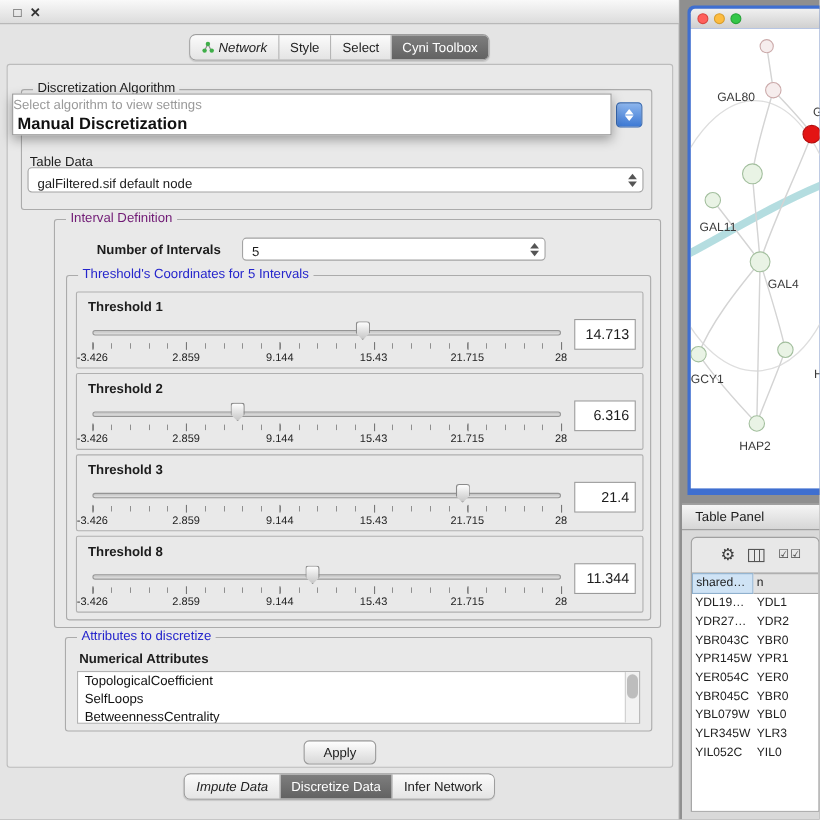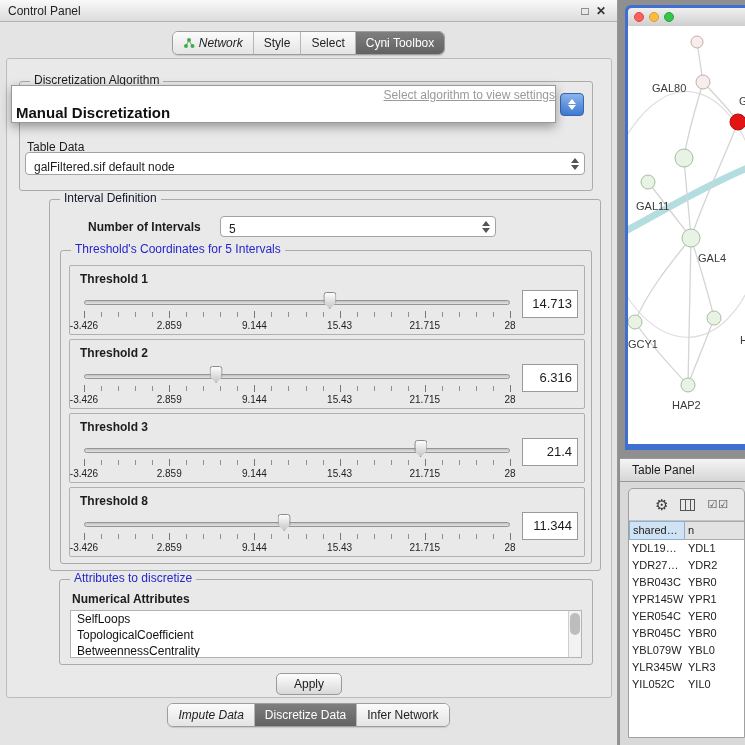--- a/index.html
+++ b/index.html
@@ -24,40 +24,40 @@
          background:linear-gradient(#fbfbfb,#e2e2e2); box-shadow:0 1px 1px rgba(0,0,0,.12); }
   .seg-item { padding:4px 10px; font-size:12px; color:#222; display:flex; align-items:center; gap:4px;
               border-left:1px solid #b5b5b5; background:linear-gradient(#fbfbfb,#e4e4e4); cursor:default; white-space:nowrap;}
   .seg-item:first-child { border-left:none;font-style:italic; }
   .seg-item.sel { background:linear-gradient(#7e7e7e,#626262); color:#fff; }
   .panel { position:absolute; left:6px; top:58px; width:606px; height:640px;
            background:#e9e9e9; border:1px solid #bcbcbc; border-radius:3px; }
   .groupbox { position:absolute; border:1px solid #ababab; border-radius:3px; }
   .group-label { position:absolute; top:-9px; left:10px; background:#e9e9e9; padding:0 4px;
                  font-size:12px; white-space:nowrap; }
-  .green-title { color:#0f172a; }
+  .green-title { color:#701a75; }
   .blue-title  { color:#2525cc; }
   
   .combo { position:absolute; background:#fff; border:1px solid #a3a3a3; border-radius:4px;
            font-size:12px; display:flex; align-items:flex-end; padding:0 20px 0 8px; }
   .combo .stepper { position:absolute; right:5px; top:0; bottom:0; display:flex; flex-direction:column;
            justify-content:center; gap:2px; }
   .tri-up { width:0; height:0; border-left:4px solid transparent; border-right:4px solid transparent;
             border-bottom:5px solid #555; }
   .tri-dn { width:0; height:0; border-left:4px solid transparent; border-right:4px solid transparent;
             border-top:5px solid #555; }
   .blue-stepper { position:absolute; width:24px; height:23px; border-radius:4px;
             background:linear-gradient(#8cb5ed,#3d79d4); border:1px solid #3567af;
             display:flex; flex-direction:column; align-items:center; justify-content:center; gap:1px; }
   .blue-stepper .w-up { width:0;height:0;border-left:4px solid transparent;border-right:4px solid transparent;border-bottom:5px solid #fff; }
   .blue-stepper .w-dn { width:0;height:0;border-left:4px solid transparent;border-right:4px solid transparent;border-top:5px solid #fff; }
   
   .popup { position:absolute; background:#fff; border:1px solid #999;
            box-shadow:0 4px 10px rgba(0,0,0,.35); z-index:50; }
-  .popup-placeholder { height:18px; line-height:18px; text-align:right; color:#9a9a9a; font-size:12px;text-decoration:underline; }
+  .popup-placeholder { height:18px; line-height:18px; text-align:left; color:#9a9a9a; font-size:12px; }
   .popup-item { height:18px; line-height:18px; padding-left:4px; font-size:15px; color:#111; }
   .popup-item.bold { font-weight:bold; }
   
   .threshold-row { position:absolute; left:8px; width:516px; height:70px;
                    border:1px solid #b0b0b0; border-radius:2px; background:#e9e9e9; }
   .t-label { position:absolute; left:10px; top:6px; font-size:12px; font-weight:bold; }
   .slider-zone { position:absolute; left:14px; right:74px; top:24px; height:44px; }
   .slider-track { position:absolute; left:0; right:0; top:10px; height:5px; border:1px solid #959595;
                   border-radius:3px; background:linear-gradient(#c2c2c2,#e3e3e3); }
   .slider-thumb { position:absolute; top:2px; width:13px; height:17px; transform:translateX(-50%);
@@ -108,21 +108,20 @@
   .tp-row { display:flex; height:17px; }
   .c1 { width:56px; font-size:11px; line-height:17px; padding-left:3px; color:#222; overflow:hidden; white-space:nowrap; }
   .c2 { flex:1; font-size:11px; line-height:17px; padding-left:3px; color:#222; overflow:hidden; white-space:nowrap; }
   .net-tab-icon { display:inline-block; }
 </style>
 </head>
 <body>
 
 <div class="cp">
   <div class="cp-titlebar">
-    <span class="cp-title">Control Panel</span>
     <span class="win-btn">□</span>
     <span class="win-btn" style="font-weight:bold">✕</span>
   </div>
 
   <div class="tabs-row">
     <div class="seg">
       <div class="seg-item">
         <svg class="net-tab-icon" width="12" height="12" viewBox="0 0 12 12">
           <line x1="3" y1="9" x2="6" y2="3" stroke="#8a8a8a" stroke-width="1"></line>
           <line x1="9" y1="9" x2="6" y2="3" stroke="#8a8a8a" stroke-width="1"></line>
@@ -279,22 +278,22 @@
           </div>
           <div class="value-box">11.344</div>
         </div>
       </div>
     </div>
 
     <div class="groupbox" style="left:52px; top:520px; width:534px; height:86px;">
       <span class="group-label blue-title">Attributes to discretize</span>
       <div style="position:absolute; left:12px; top:12px; font-size:12px; font-weight:bold;">Numerical Attributes</div>
       <div class="listbox" style="left:10px; top:30px; right:10px; height:48px;">
+        <div class="list-item">TopologicalCoefficient</div>
         <div class="list-item">SelfLoops</div>
-        <div class="list-item">TopologicalCoefficient</div>
         <div class="list-item">BetweennessCentrality</div>
         <div class="vscroll">
             <div class="vthumb"></div>
           </div>
       </div>
     </div>
 
     <div class="apply-btn">Apply</div>
   </div>
 

